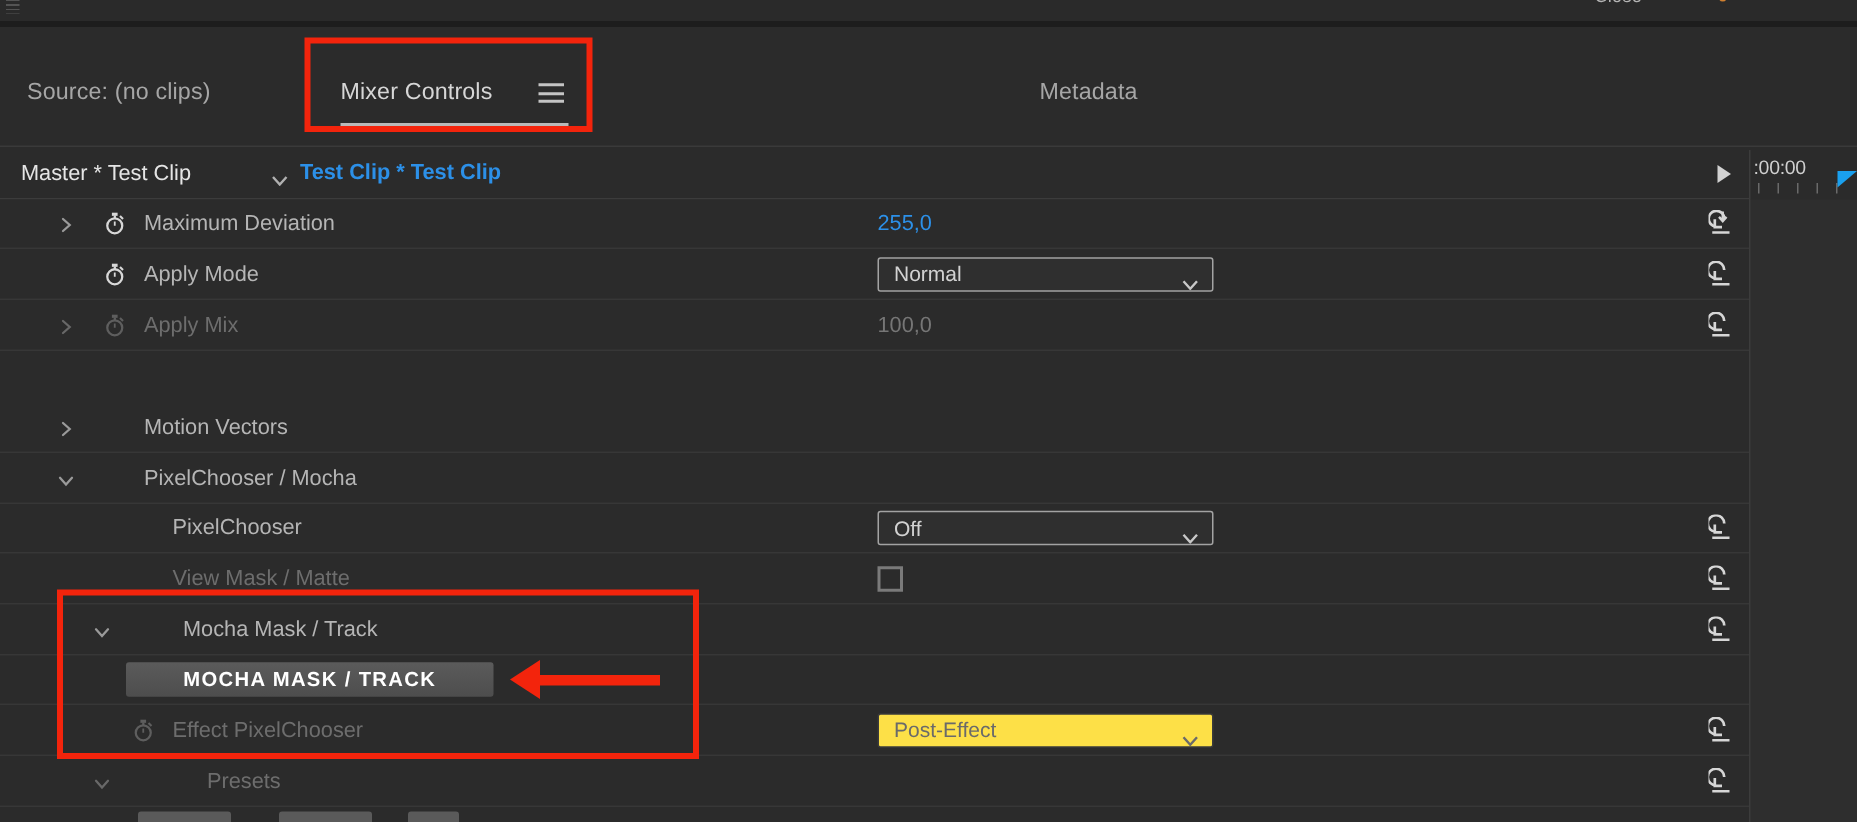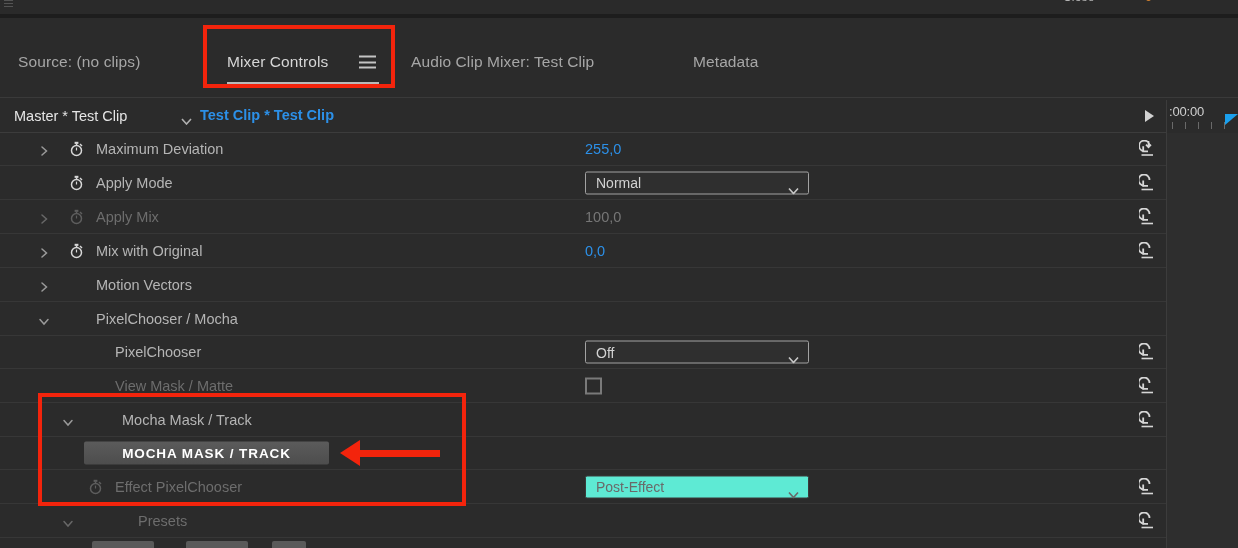--- a/index.html
+++ b/index.html
@@ -172,21 +172,21 @@
   }
 
   
   .dd {
     position: absolute; top: 50%; transform: translateY(-50%);
     left: 585px; width: 224px; height: 23px;
     background: #2f2f2f;
     border: 1px solid #a3a3a3;
     border-radius: 2px;
   }
-  .dd.dim { background: #5eead4; border-color: #3a3a3a; padding-left: 48px; }
+  .dd.dim { background: #fde047; border-color: #3a3a3a; padding-left: 48px; }
   .dd .ddtext {
     position: absolute; left: 10px; top: 50%; transform: translateY(-50%);
     font-size: 14px; color: #d2d2d2; white-space: nowrap;
   }
   .dd.dim .ddtext { color: #6a6a6a; }
   .dd .ddchev { position: absolute; right: 9px; top: 8px; width: 11px; height: 7px; }
 
   
   .cbx {
     position: absolute; top: 50%; transform: translateY(-50%);
@@ -248,21 +248,20 @@
 
   <div class="tabbar" id="tabbar">
       <div class="tab" style="left: 18px;">Source: (no clips)</div>
       <div class="tab active" style="left: 227px;">Mixer Controls</div>
       <div class="tab-underline" style="left: 227px; width: 152px;"></div>
       <div class="hamburger" style="left: 359px;">
         <i></i>
         <i></i>
         <i></i>
       </div>
-      <div class="tab" style="left: 411px;">Audio Clip Mixer: Test Clip</div>
       <div class="tab" style="left: 693px;">Metadata</div>
     </div>
   <div class="tabbar-bottom-rule"></div>
 
   <div class="cliphdr">
     <div class="master">Master * Test Clip</div>
     <div class="chev">
       <svg viewBox="0 0 11 7" width="11" height="7">
           <path d="M1 1 L5.5 6 L10 1" stroke="#b0b0b0" stroke-width="1.6" fill="none"></path>
         </svg>
@@ -340,39 +339,20 @@
             <path d="M7.5 9.5 L7.5 6.6" stroke="#5e5e5e" stroke-width="1.2"></path>
           </svg></div>
         <div class="lbl dim" style="left: 96px;">Apply Mix</div>
         <div class="val dim">100,0</div>
         <div class="reset"><svg viewBox="0 0 20 18" width="20" height="18">
             <path d="M5 11.5 A5.5 5.5 0 1 1 10.5 6" stroke="#d6d6d6" stroke-width="1.8" fill="none"></path>
             <path d="M4.2 6.6 L4.2 11.9 L9 11.9" stroke="#d6d6d6" stroke-width="1.8" fill="none"></path>
             <path d="M2.5 15.5 L14 15.5" stroke="#d6d6d6" stroke-width="1.6"></path>
           </svg></div>
       </div>
-      <div class="row" style="top: 101px; height: 34px;">
-        <div class="twisty" style="left: 38px;"><svg viewBox="0 0 12 12" width="12" height="12">
-            <path d="M4 2 L8.5 6 L4 10" stroke="#9a9a9a" stroke-width="1.5" fill="none" stroke-linecap="round"></path>
-          </svg></div>
-        <div class="stopwatch" style="left: 69px;"><svg viewBox="0 0 15 16" width="15" height="16">
-            <circle cx="7.5" cy="9.5" r="5" stroke="#d8d8d8" stroke-width="1.5" fill="none"></circle>
-            <rect x="5.6" y="0.8" width="3.8" height="2.1" fill="#d8d8d8"></rect>
-            <rect x="6.8" y="2.6" width="1.5" height="2.2" fill="#d8d8d8"></rect>
-            <path d="M11 3 L13 5" stroke="#d8d8d8" stroke-width="1.4"></path>
-            <path d="M7.5 9.5 L7.5 6.6" stroke="#d8d8d8" stroke-width="1.2"></path>
-          </svg></div>
-        <div class="lbl" style="left: 96px;">Mix with Original</div>
-        <div class="val">0,0</div>
-        <div class="reset"><svg viewBox="0 0 20 18" width="20" height="18">
-            <path d="M5 11.5 A5.5 5.5 0 1 1 10.5 6" stroke="#d6d6d6" stroke-width="1.8" fill="none"></path>
-            <path d="M4.2 6.6 L4.2 11.9 L9 11.9" stroke="#d6d6d6" stroke-width="1.8" fill="none"></path>
-            <path d="M2.5 15.5 L14 15.5" stroke="#d6d6d6" stroke-width="1.6"></path>
-          </svg></div>
-      </div>
       <div class="row" style="top: 135px; height: 34px;">
         <div class="twisty" style="left: 38px;"><svg viewBox="0 0 12 12" width="12" height="12">
             <path d="M4 2 L8.5 6 L4 10" stroke="#9a9a9a" stroke-width="1.5" fill="none" stroke-linecap="round"></path>
           </svg></div>
         <div class="lbl" style="left: 96px;">Motion Vectors</div>
       </div>
       <div class="row" style="top: 169px; height: 34px;">
         <div class="twisty" style="left: 38px;"><svg viewBox="0 0 12 12" width="12" height="12">
             <path d="M2 4.5 L6 9 L10 4.5" stroke="#9a9a9a" stroke-width="1.5" fill="none" stroke-linecap="round"></path>
           </svg></div>

